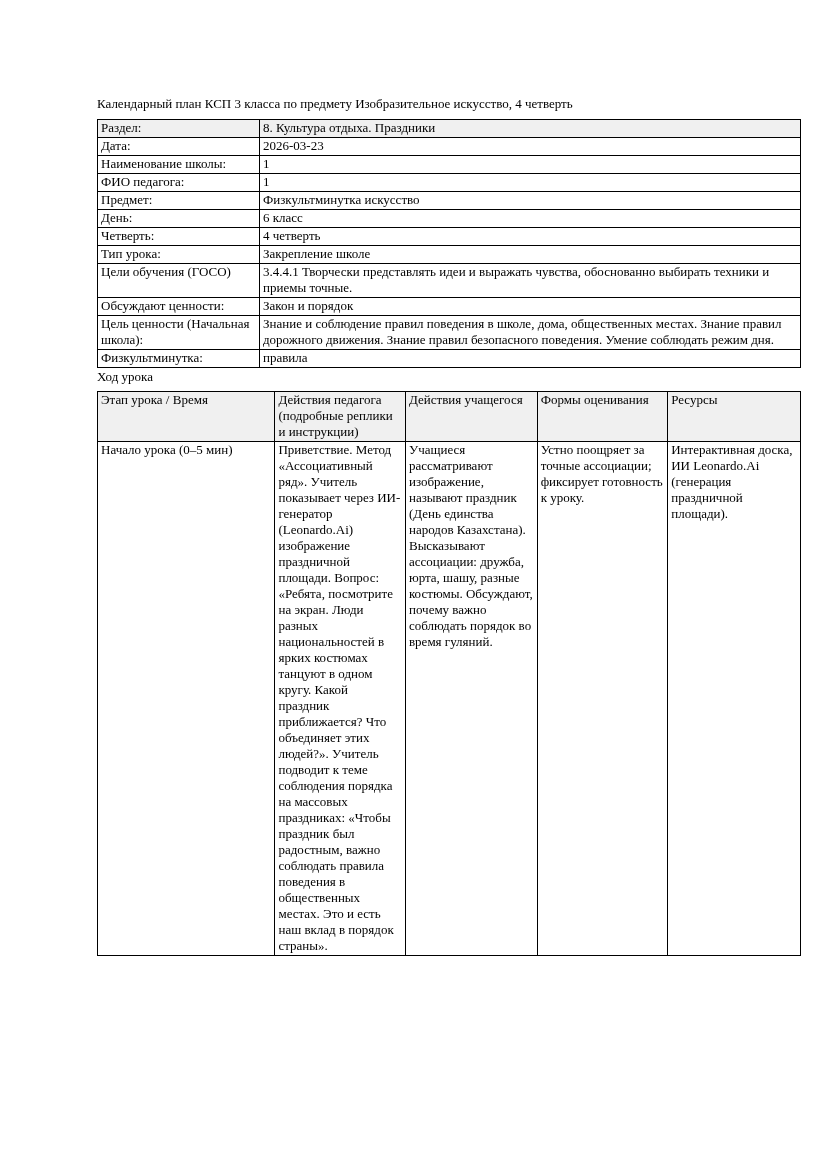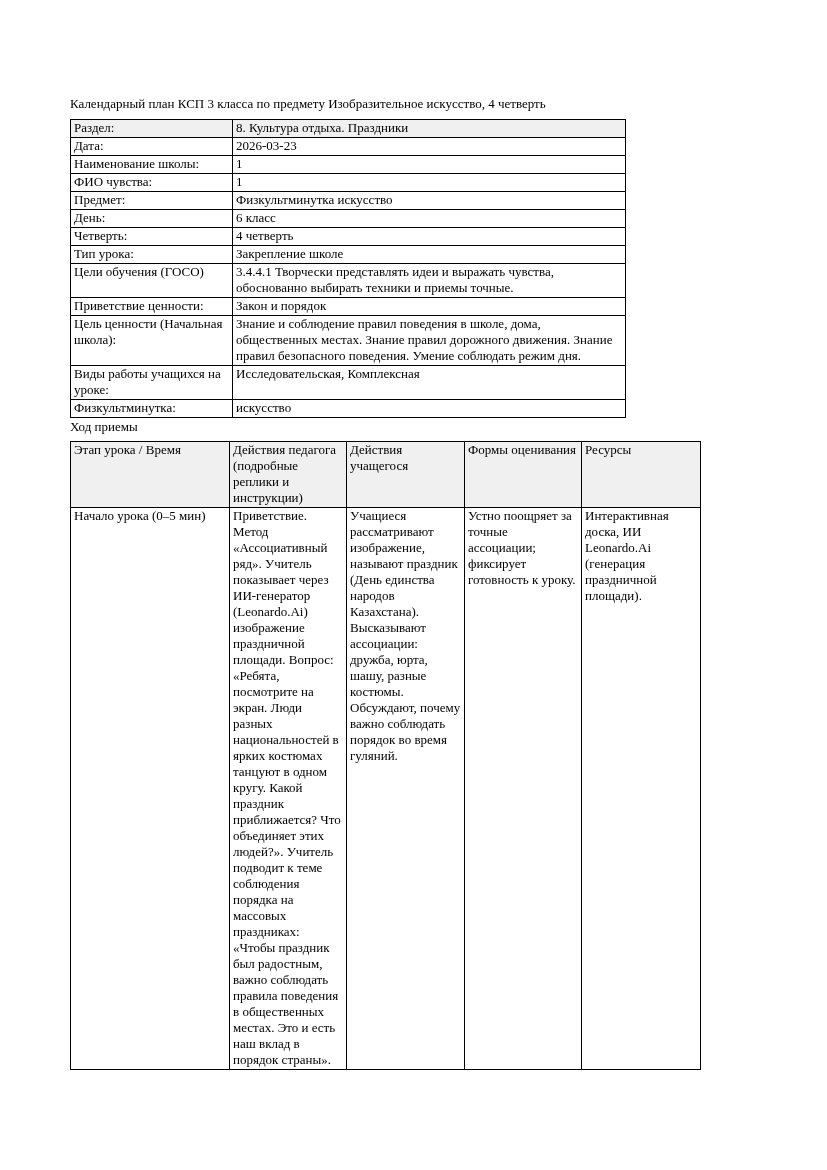--- a/index.html
+++ b/index.html
@@ -11,33 +11,33 @@
     width: 827px;
     height: 1170px;
     overflow: hidden;
     font-family: "Liberation Serif", "DejaVu Serif", serif;
     font-size: 13px;
     line-height: 16px;
     color: #000000;
   }
   .page {
     position: relative;
-    padding: 96px 100px 0 70px;
+    padding: 96px 100px 0 97px;
     box-sizing: border-box;
     width: 827px;
   }
   .doc-title {
     width: 630px;
     margin: 0 0 7px 0;
     white-space: nowrap;
   }
   table {
     border-collapse: collapse;
     table-layout: fixed;
-    width: 556px;
+    width: 704px;
   }
   td, th {
     border: 1px solid #000000;
     vertical-align: top;
     text-align: left;
     font-weight: normal;
     padding: 0 3px 1px 3px;
     overflow: hidden;
     word-wrap: break-word;
   }
@@ -64,21 +64,21 @@
         </tr>
         <tr>
           <td class="label-cell">Дата:</td>
           <td class="value-cell">2026-03-23</td>
         </tr>
         <tr>
           <td class="label-cell">Наименование школы:</td>
           <td class="value-cell">1</td>
         </tr>
         <tr>
-          <td class="label-cell">ФИО чувства:</td>
+          <td class="label-cell">ФИО педагога:</td>
           <td class="value-cell">1</td>
         </tr>
         <tr>
           <td class="label-cell">Предмет:</td>
           <td class="value-cell">Физкультминутка искусство</td>
         </tr>
         <tr>
           <td class="label-cell">День:</td>
           <td class="value-cell">6 класс</td>
         </tr>
@@ -88,39 +88,35 @@
         </tr>
         <tr>
           <td class="label-cell">Тип урока:</td>
           <td class="value-cell">Закрепление школе</td>
         </tr>
         <tr>
           <td class="label-cell">Цели обучения (ГОСО)</td>
           <td class="value-cell">3.4.4.1 Творчески представлять идеи и выражать чувства, обоснованно выбирать техники и приемы точные.</td>
         </tr>
         <tr>
-          <td class="label-cell">Приветствие ценности:</td>
+          <td class="label-cell">Обсуждают ценности:</td>
           <td class="value-cell">Закон и порядок</td>
         </tr>
         <tr>
           <td class="label-cell">Цель ценности (Начальная школа):</td>
           <td class="value-cell">Знание и соблюдение правил поведения в школе, дома, общественных местах. Знание правил дорожного движения. Знание правил безопасного поведения. Умение соблюдать режим дня.</td>
         </tr>
         <tr>
-          <td class="label-cell">Виды работы учащихся на уроке:</td>
-          <td class="value-cell">Исследовательская, Комплексная</td>
-        </tr>
-        <tr>
           <td class="label-cell">Физкультминутка:</td>
-          <td class="value-cell">искусство</td>
+          <td class="value-cell">правила</td>
         </tr>
       </tbody>
   </table>
 
-  <p class="section-label">Ход приемы</p>
+  <p class="section-label">Ход урока</p>
 
   <table id="lesson-table">
     <colgroup>
       <col style="width:159px">
       <col style="width:117px">
       <col style="width:118px">
       <col style="width:117px">
       <col style="width:119px">
     </colgroup>
     <thead>

